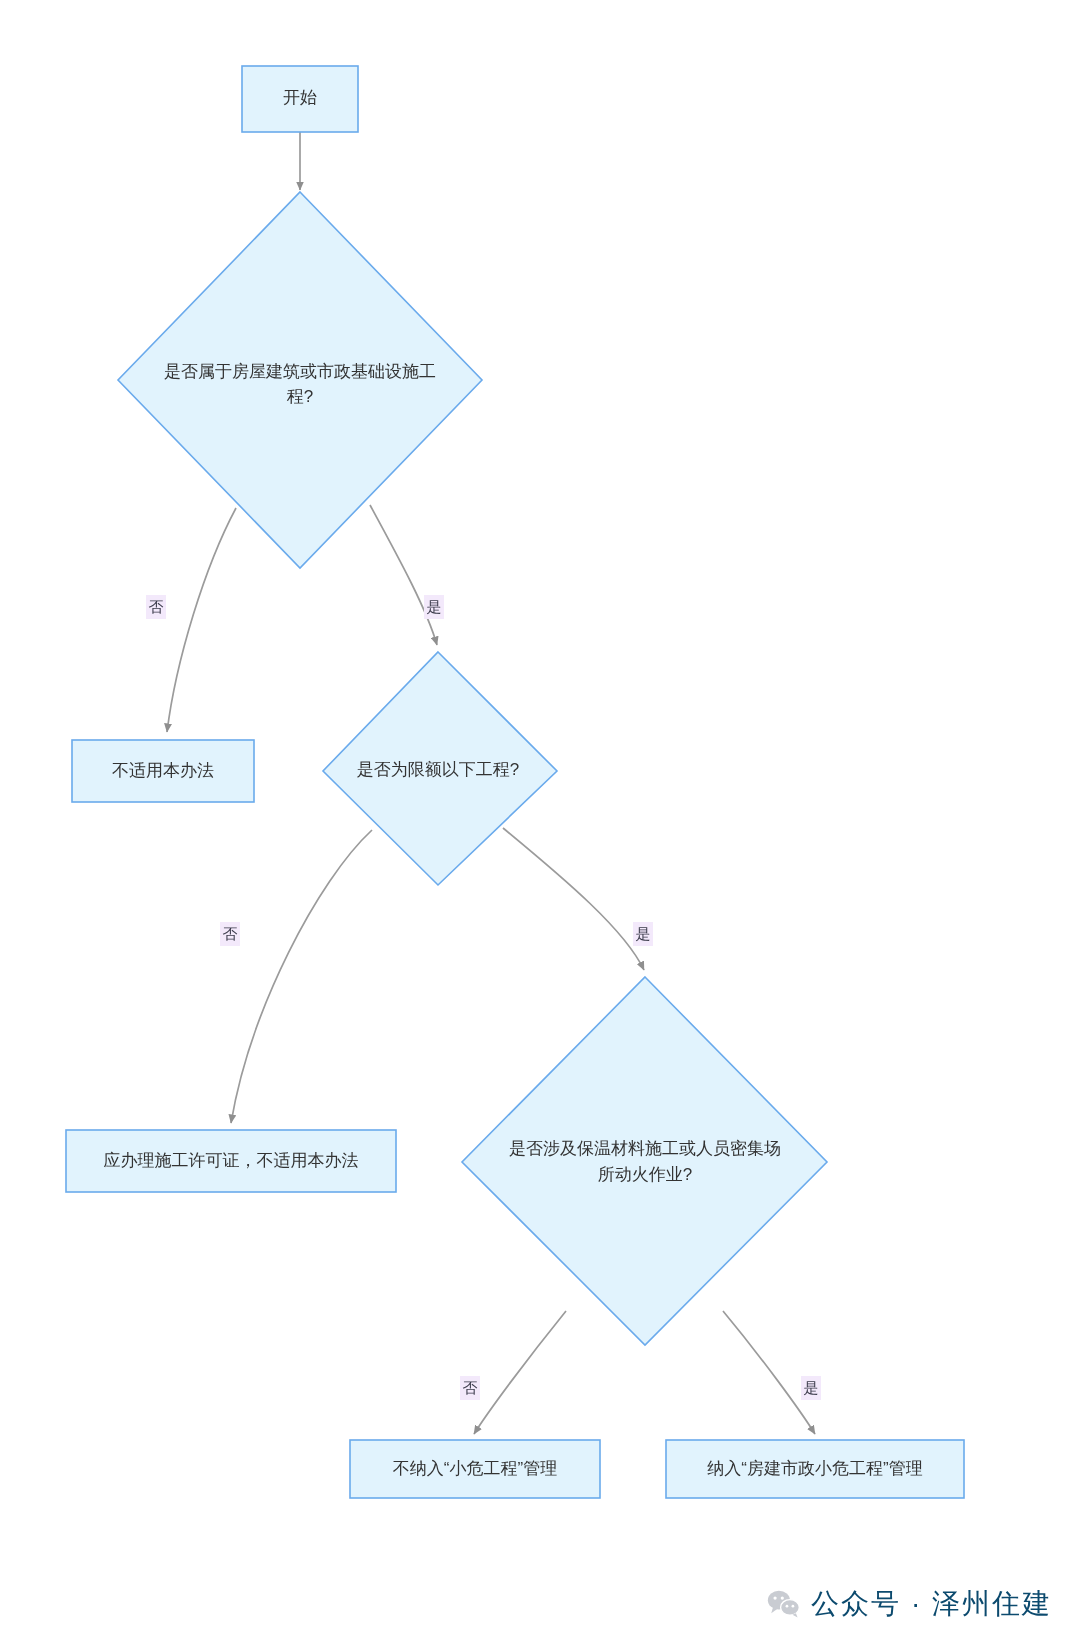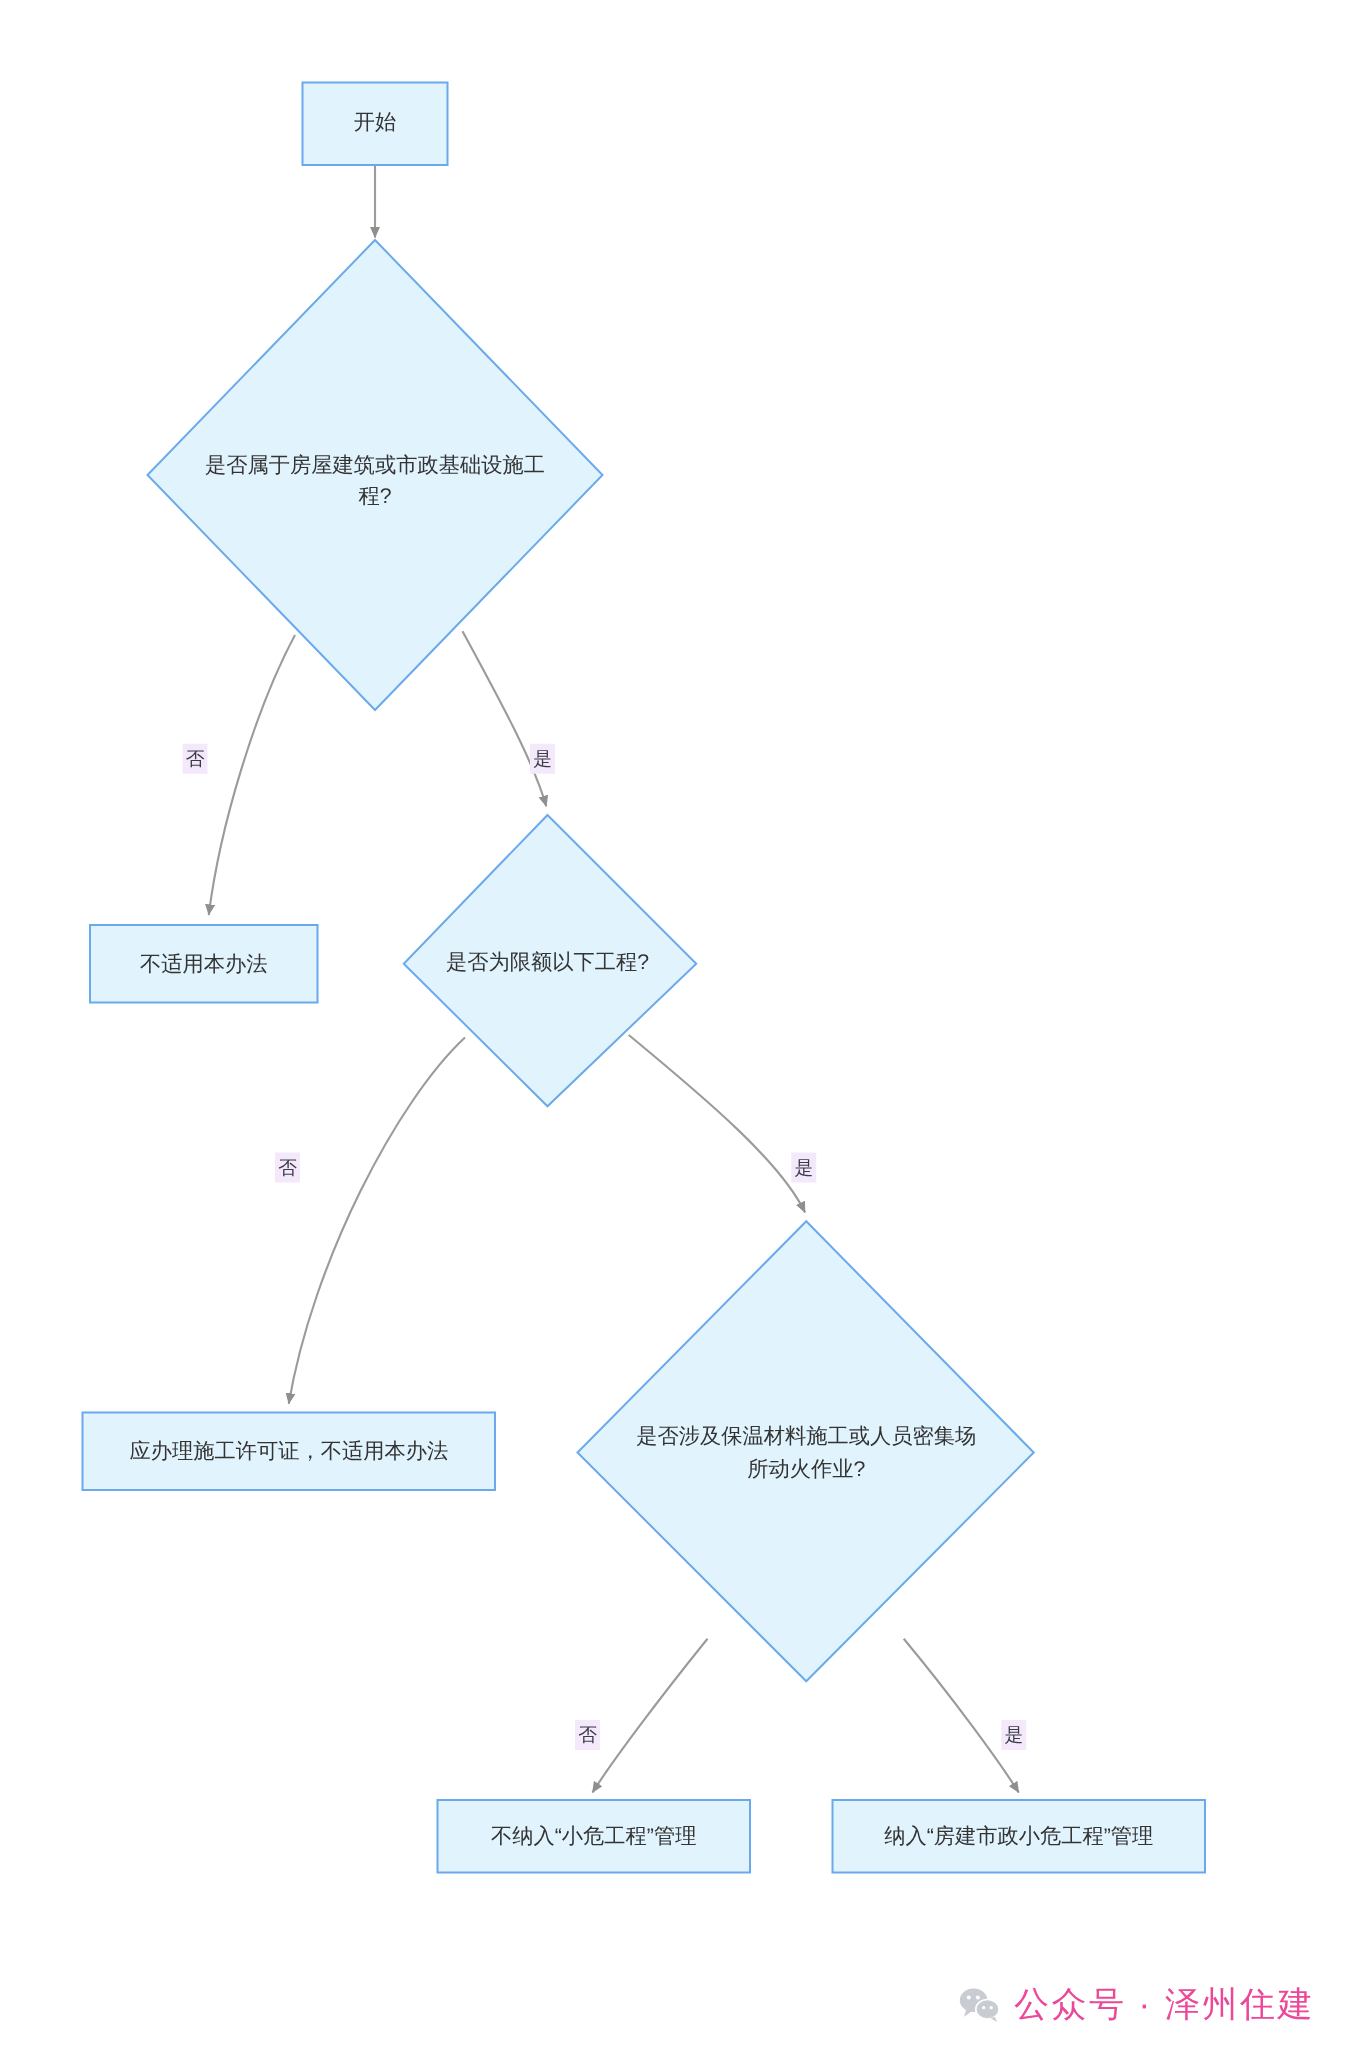--- a/index.html
+++ b/index.html
@@ -48,21 +48,21 @@
     text-anchor: middle;
     dominant-baseline: middle;
   }
   .watermark {
     position: absolute;
     right: 28px;
     bottom: 24px;
     display: flex;
     align-items: center;
     gap: 10px;
-    color: #ec4899;
+    color: #0c4a6e;
     font-size: 28px;
     font-family: "Liberation Sans", "DejaVu Sans", sans-serif;
     letter-spacing: 2px;
     user-select: none;
   }
   .wm-icon {
     width: 34px;
     height: 30px;
     flex: 0 0 auto;
   }

